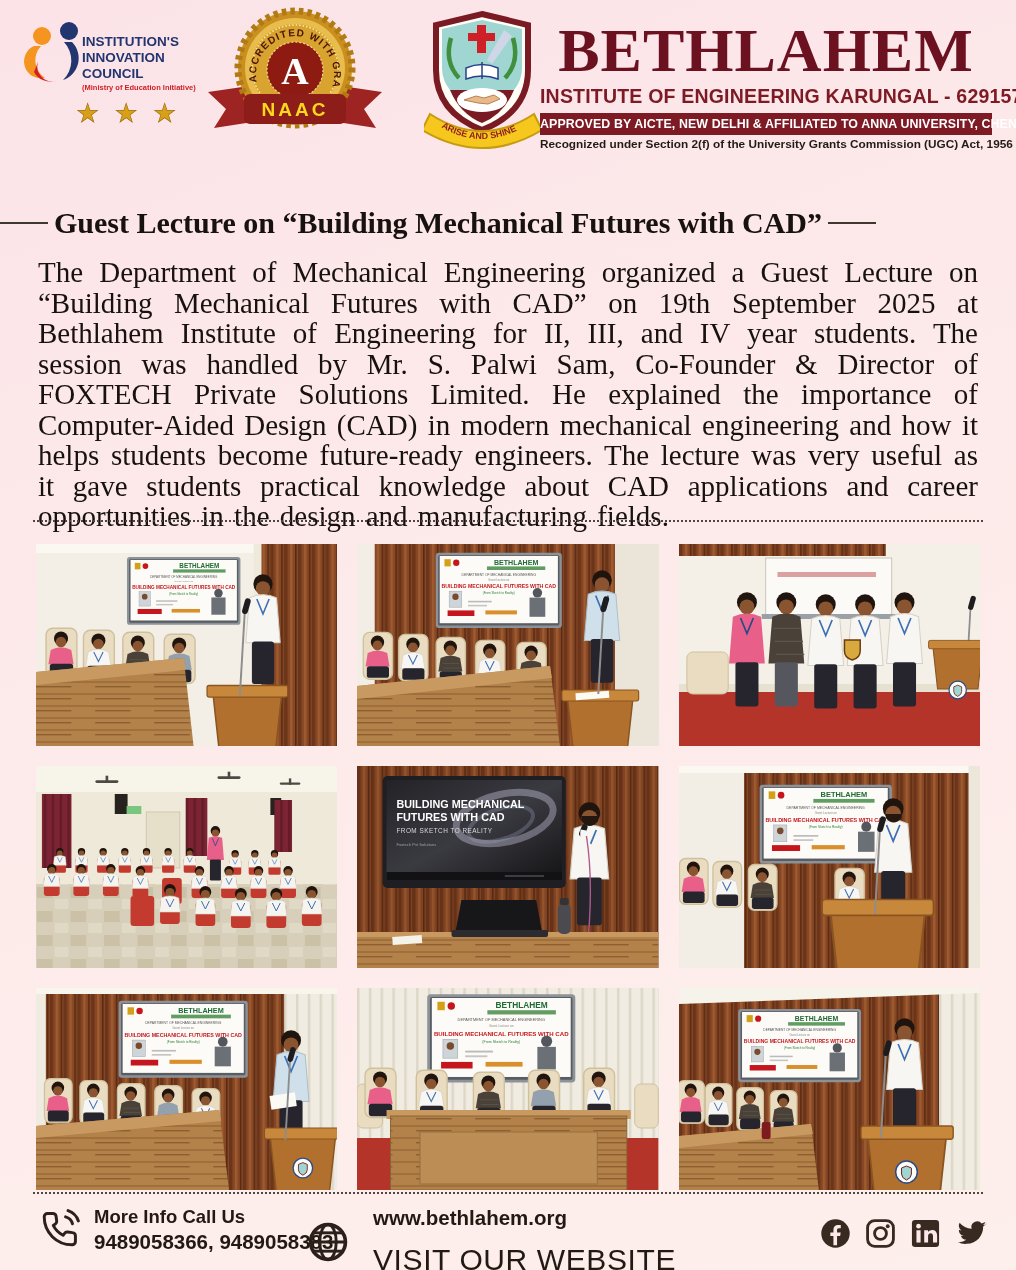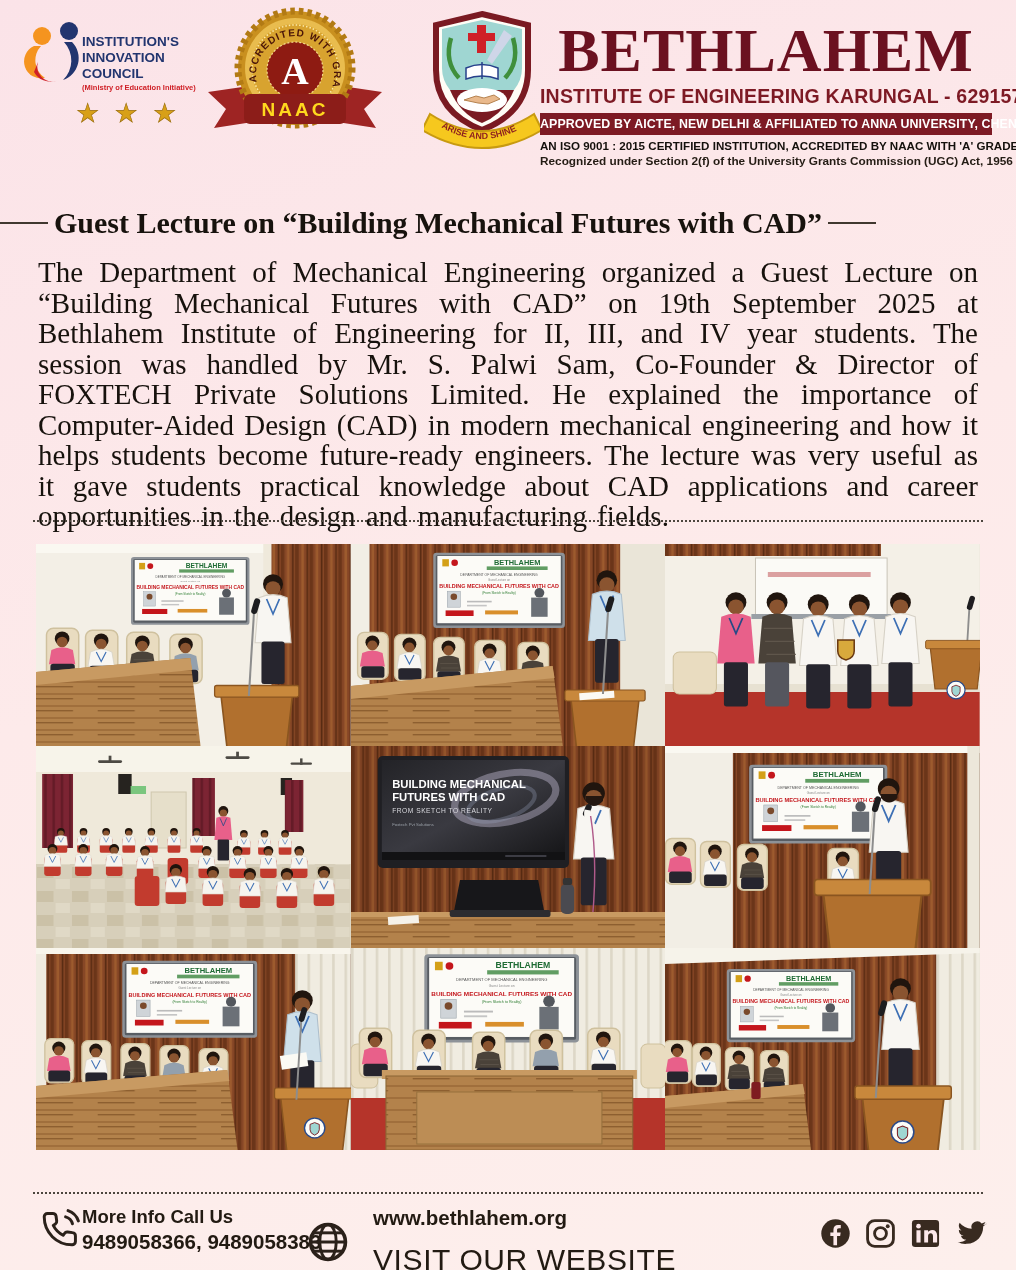--- a/index.html
+++ b/index.html
@@ -28,25 +28,25 @@
   .dash{width:48px;height:2px;background:#40382f}
   .body-text{position:absolute;left:38px;top:257px;width:940px;font-family:"Liberation Serif",serif;
     font-size:29px;line-height:30.5px;text-align:justify;word-spacing:3px;color:#17120d}
 
   .dots{position:absolute;left:33px;right:33px;height:0;border-top:2.2px dotted #4c463e}
   #dots-top{top:520px}
   #dots-bottom{top:1192px}
 
   
   .photos{position:absolute;left:36px;top:544px;width:944px;display:grid;
-    grid-template-columns:repeat(3,1fr);grid-auto-rows:202px;gap:0}
+    grid-template-columns:repeat(3,1fr);grid-auto-rows:202px;gap:20px}
   .ph{width:100%;height:100%;display:block;background:#e8e2d6}
 
   
-  .f-call{position:absolute;left:36px;top:1206px;display:flex;align-items:center}
+  .f-call{position:absolute;left:36px;top:1206px;display:flex;gap:12px;align-items:center}
   .f-web{position:absolute;left:306px;top:1206px;display:flex;gap:23px;align-items:center}
   .f-label{font-size:18.5px;font-weight:bold;color:#221a12}
   .f-phones{font-size:20.5px;font-weight:bold;color:#221a12;margin-top:2px}
   .f-site{font-size:20.5px;font-weight:bold;color:#221a12}
   .f-visit{font-size:30px;font-weight:normal;letter-spacing:0.6px;color:#221a12;margin-top:13px}
   .socials{position:absolute;right:28px;top:1218px;display:flex;gap:14px;align-items:center}
   .socials svg{display:block}
 </style>
 </head>
 <body>
@@ -241,21 +241,20 @@
   <path id="ribPath" d="M12,114 Q58,144 104,114" fill="none"></path>
   <text font-size="9" font-weight="bold" fill="#8d1f1f">
     <textPath href="#ribPath" startOffset="6">ARISE   AND   SHINE</textPath>
   </text>
 </svg>
 
 <div class="inst">
   <div class="inst-name">BETHLAHEM</div>
   <div class="inst-sub">INSTITUTE OF ENGINEERING KARUNGAL - 629157</div>
   <div class="inst-bar">APPROVED BY AICTE, NEW DELHI &amp; AFFILIATED TO ANNA UNIVERSITY, CHENNAI</div>
-  <div class="inst-iso">AN ISO 9001 : 2015 CERTIFIED INSTITUTION, ACCREDITED BY NAAC WITH 'A' GRADE</div>
   <div class="inst-ugc">Recognized under Section 2(f) of the University Grants Commission (UGC) Act, 1956</div>
 </div>
 
 <div class="title-row">
   <div class="dash"></div>
   <div class="title-text">Guest Lecture on “Building Mechanical Futures with CAD”</div>
   <div class="dash"></div>
 </div>
 
 <div class="body-text">The Department of Mechanical Engineering organized a Guest Lecture on “Building Mechanical Futures with CAD” on 19th September 2025 at Bethlahem Institute of Engineering for II, III, and IV year students. The session was handled by Mr. S. Palwi Sam, Co-Founder &amp; Director of FOXTECH Private Solutions Limited. He explained the importance of Computer-Aided Design (CAD) in modern mechanical engineering and how it helps students become future-ready engineers. The lecture was very useful as it gave students practical knowledge about CAD applications and career opportunities in the design and manufacturing fields.</div>

